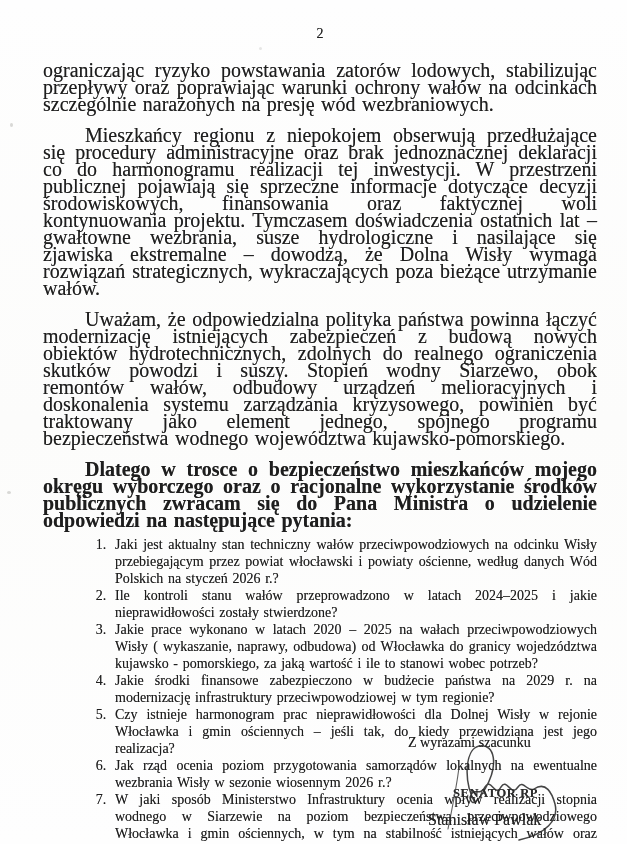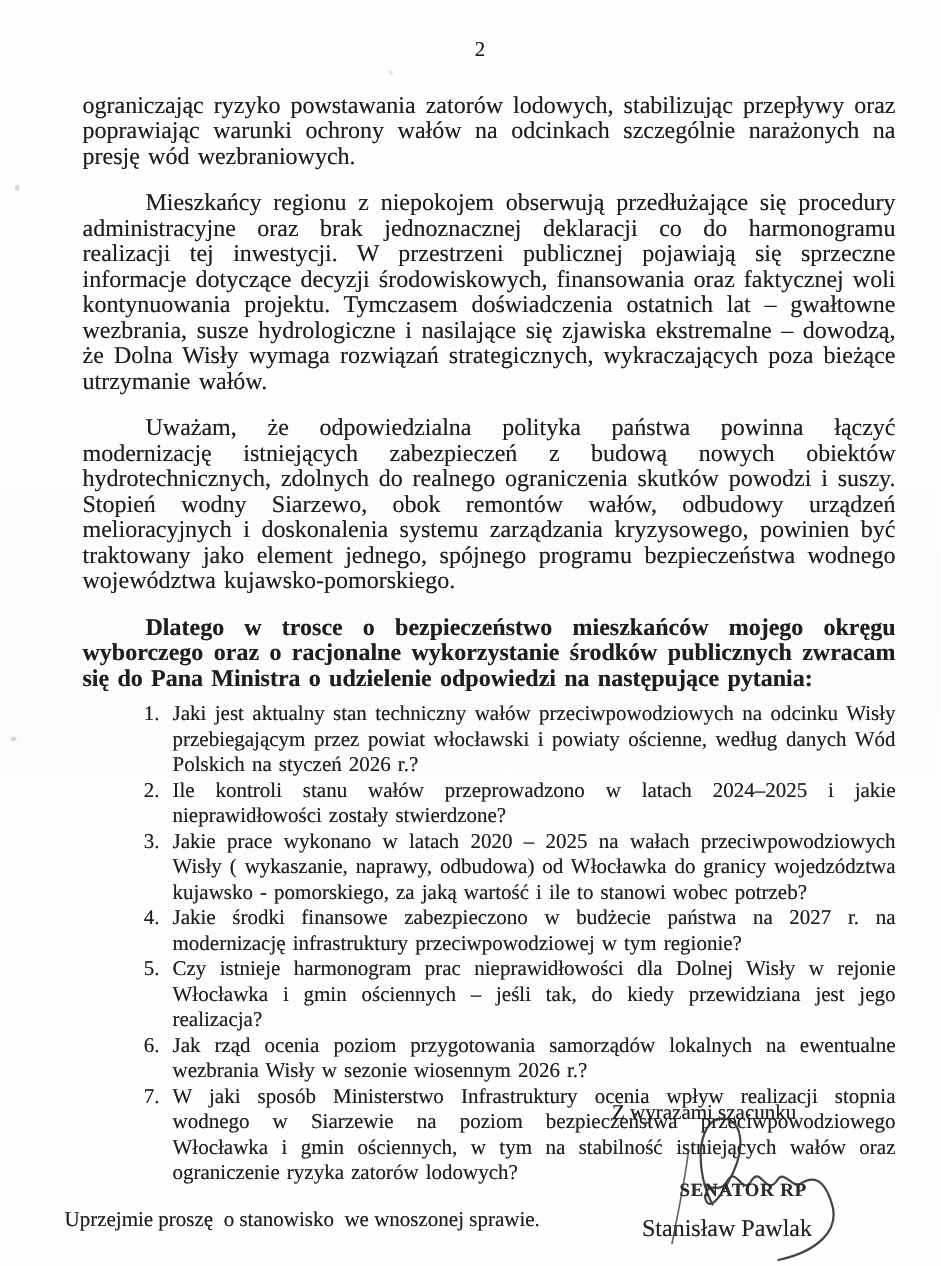--- a/index.html
+++ b/index.html
@@ -23,24 +23,24 @@
     top: 0;
     width: 554px;
   }
   .page-number {
     text-align: center;
     font-size: 14px;
     padding-top: 26px;
     margin-bottom: 20px;
   }
   .para {
-    font-size: 16px;
+    font-size: 20px;
     line-height: 17px;
     text-align: justify;
-    margin: 0 0 14px 12px;
+    margin: 0 0 14px 0;
     word-spacing: 1.5px;
   }
   .para.indent {
     text-indent: 42px;
   }
   .para.pre-list {
     margin-bottom: 7px;
     font-weight: bold;
   }
   ol.questions {
@@ -120,21 +120,21 @@
 
     <p class="para">ograniczając ryzyko powstawania zatorów lodowych, stabilizując przepływy oraz poprawiając warunki ochrony wałów na odcinkach szczególnie narażonych na presję wód wezbraniowych.</p>
     <p class="para indent">Mieszkańcy regionu z niepokojem obserwują przedłużające się procedury administracyjne oraz brak jednoznacznej deklaracji co do harmonogramu realizacji tej inwestycji. W przestrzeni publicznej pojawiają się sprzeczne informacje dotyczące decyzji środowiskowych, finansowania oraz faktycznej woli kontynuowania projektu. Tymczasem doświadczenia ostatnich lat – gwałtowne wezbrania, susze hydrologiczne i nasilające się zjawiska ekstremalne – dowodzą, że Dolna Wisły wymaga rozwiązań strategicznych, wykraczających poza bieżące utrzymanie wałów.</p>
     <p class="para indent">Uważam, że odpowiedzialna polityka państwa powinna łączyć modernizację istniejących zabezpieczeń z budową nowych obiektów hydrotechnicznych, zdolnych do realnego ograniczenia skutków powodzi i suszy. Stopień wodny Siarzewo, obok remontów wałów, odbudowy urządzeń melioracyjnych i doskonalenia systemu zarządzania kryzysowego, powinien być traktowany jako element jednego, spójnego programu bezpieczeństwa wodnego województwa kujawsko-pomorskiego.</p>
     <p class="para indent pre-list">Dlatego w trosce o bezpieczeństwo mieszkańców mojego okręgu wyborczego oraz o racjonalne wykorzystanie środków publicznych zwracam się do Pana Ministra o udzielenie odpowiedzi na następujące pytania:</p>
 
     <ol class="questions">
       <li>Jaki jest aktualny stan techniczny wałów przeciwpowodziowych na odcinku Wisły przebiegającym przez powiat włocławski i powiaty ościenne, według danych Wód Polskich na styczeń 2026 r.?</li>
       <li>Ile kontroli stanu wałów przeprowadzono w latach 2024–2025 i jakie nieprawidłowości zostały stwierdzone?</li>
       <li>Jakie prace wykonano w latach 2020 – 2025 na wałach przeciwpowodziowych Wisły ( wykaszanie, naprawy, odbudowa) od Włocławka do granicy wojedzództwa kujawsko - pomorskiego, za jaką wartość i ile to stanowi wobec potrzeb?</li>
-      <li>Jakie środki finansowe zabezpieczono w budżecie państwa na 2027 r. na modernizację infrastruktury przeciwpowodziowej w tym regionie?</li>
+      <li>Jakie środki finansowe zabezpieczono w budżecie państwa na 2029 r. na modernizację infrastruktury przeciwpowodziowej w tym regionie?</li>
       <li>Czy istnieje harmonogram prac nieprawidłowości dla Dolnej Wisły w rejonie Włocławka i gmin ościennych – jeśli tak, do kiedy przewidziana jest jego realizacja?</li>
       <li>Jak rząd ocenia poziom przygotowania samorządów lokalnych na ewentualne wezbrania Wisły w sezonie wiosennym 2026 r.?</li>
       <li>W jaki sposób Ministerstwo Infrastruktury ocenia wpływ realizacji stopnia wodnego w Siarzewie na poziom bezpieczeństwa przeciwpowodziowego Włocławka i gmin ościennych, w tym na stabilność istniejących wałów oraz ograniczenie ryzyka zatorów lodowych?</li>
     </ol>
 
     <p class="closing">Uprzejmie proszę  o stanowisko  we wnoszonej sprawie.</p>
   </div>
 
   <div class="signature-area">
     <div class="signoff">Z wyrazami szacunku</div>

